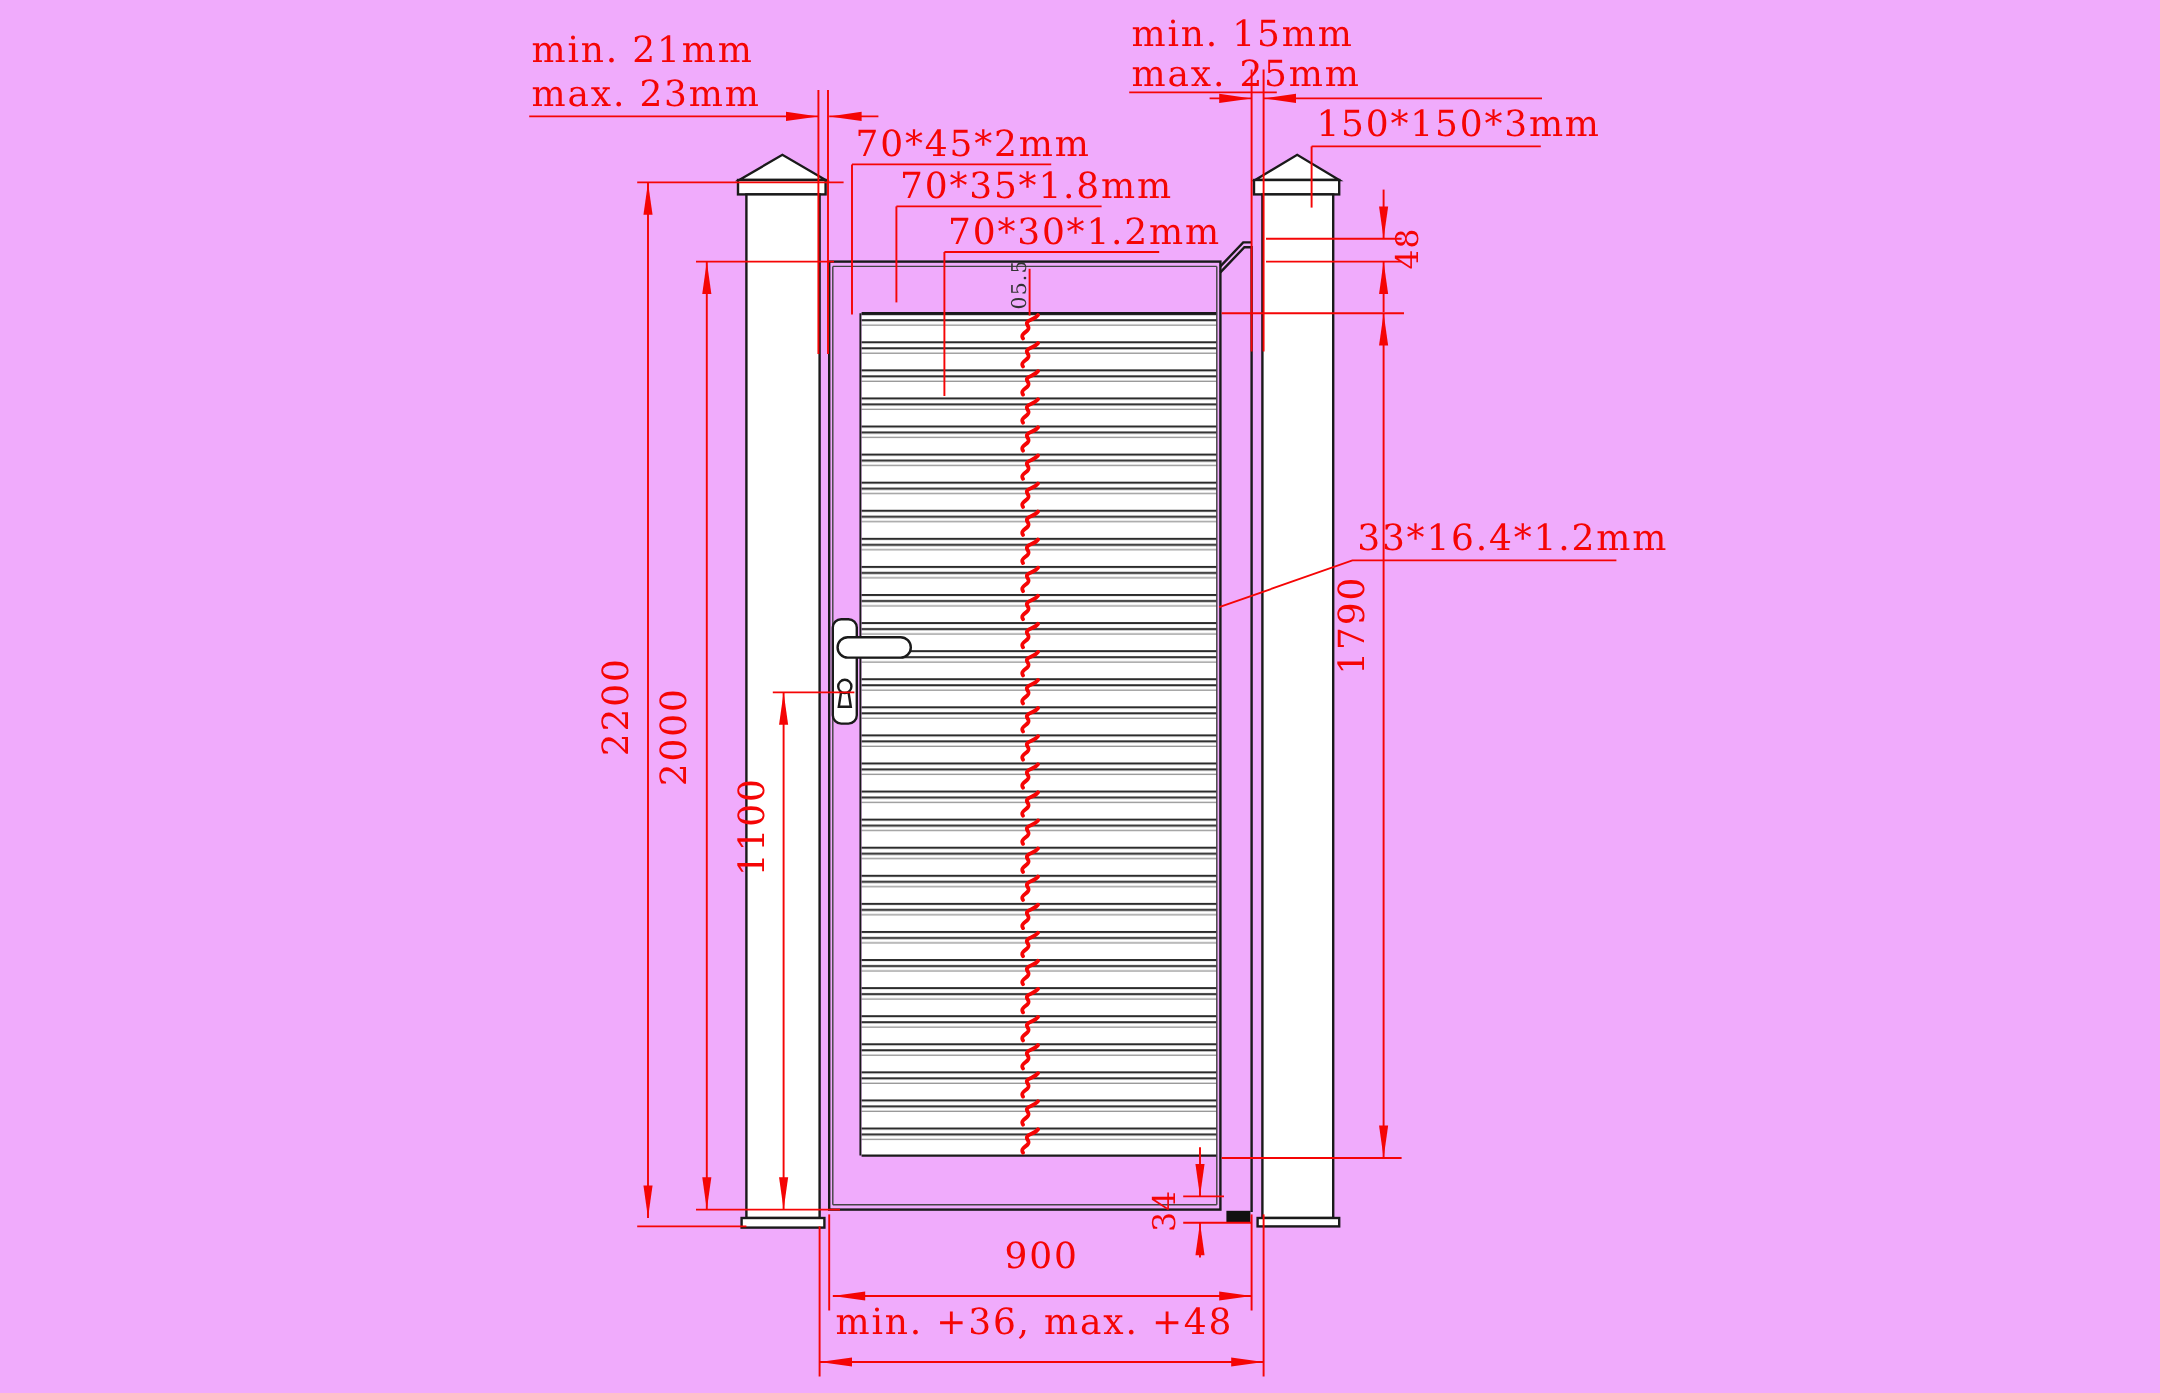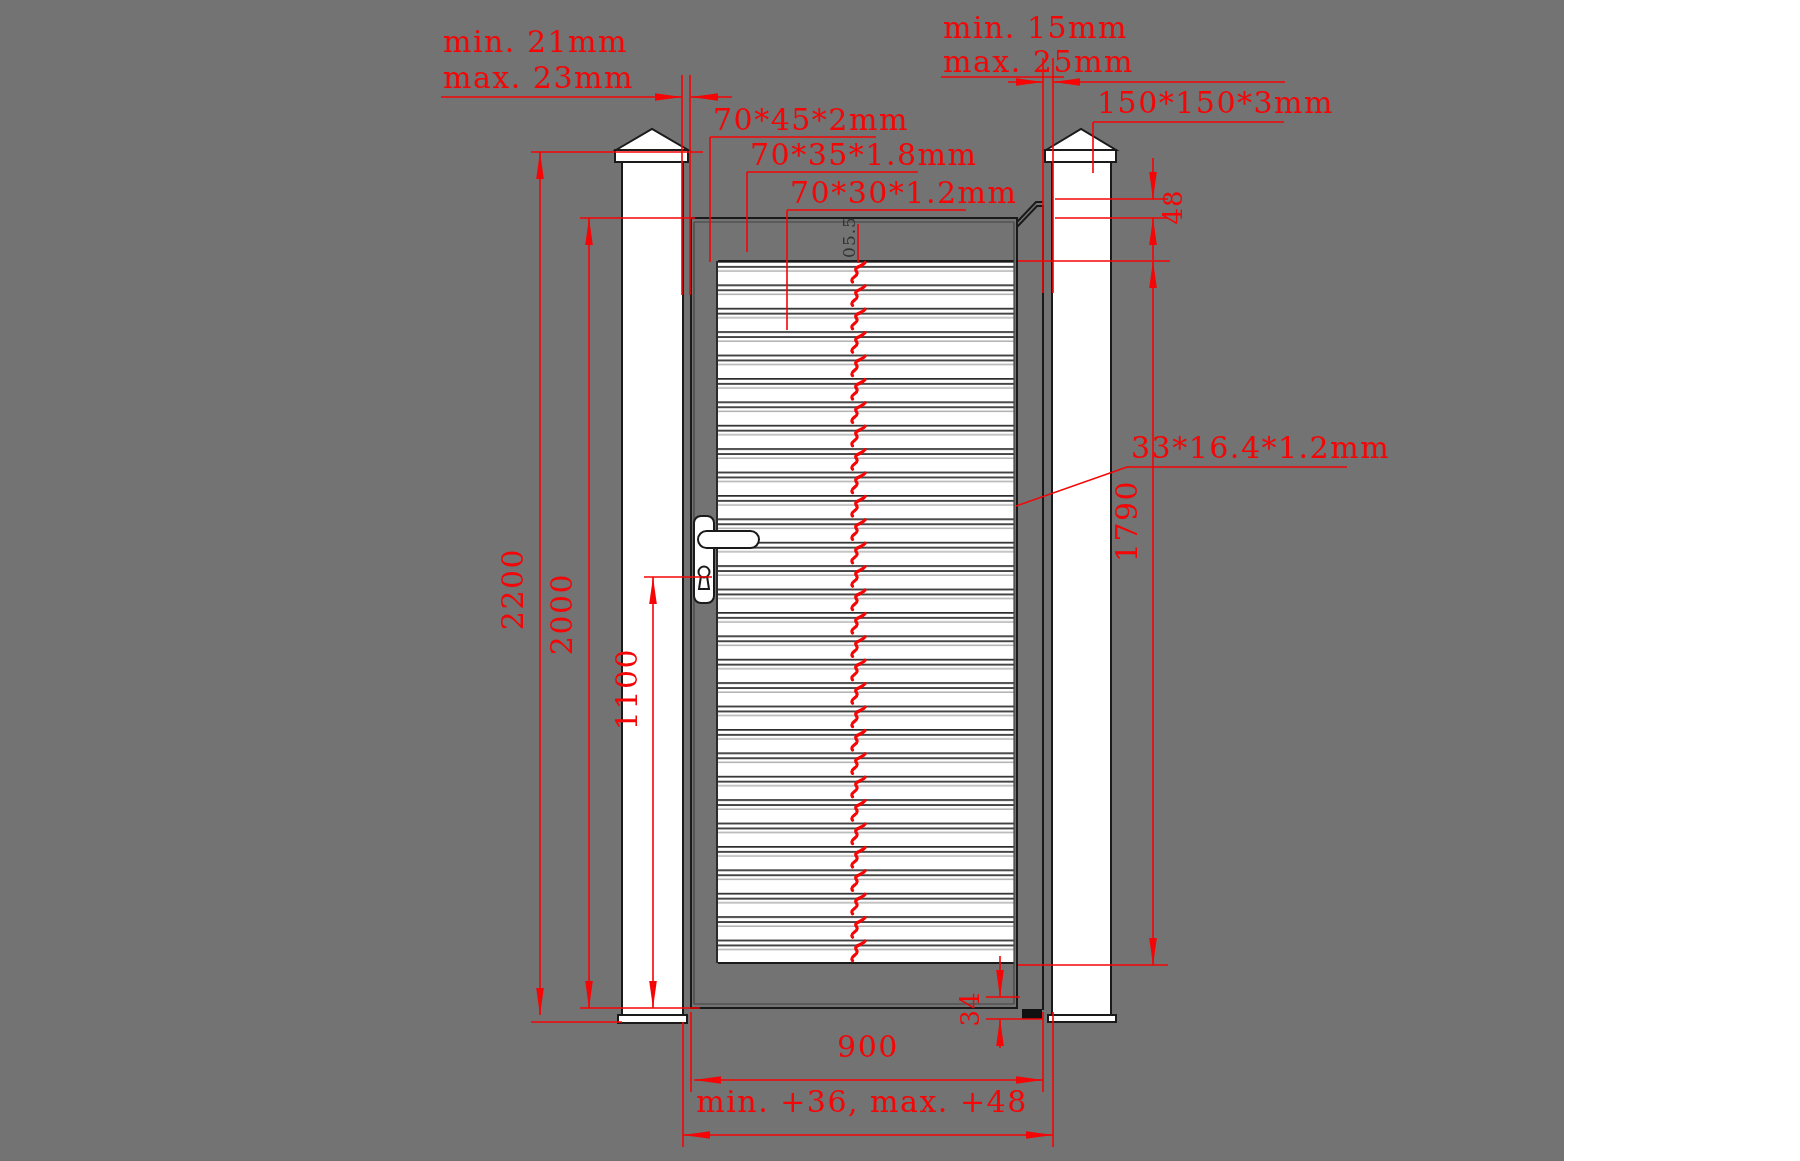--- a/index.html
+++ b/index.html
@@ -1,16 +1,16 @@
 <!DOCTYPE html>
 <html><head>
 <meta charset="utf-8">
 <style>
   html,body{margin:0;padding:0;background:#ffffff;}
-  #canvas{position:relative;width:1564px;height:1161px;background:#737373;overflow:hidden;}
+  #canvas{position:relative;width:1800px;height:1161px;background:#f0abfc;overflow:hidden;}
   svg{position:absolute;left:0;top:0;}
   marker{overflow:visible;}
   .blk{stroke:#1a1a1a;stroke-width:2;fill:none;}
   .blkw{stroke:#1a1a1a;stroke-width:2;fill:#ffffff;}
   .thin{stroke:#444;stroke-width:1.2;fill:none;}
   .red{stroke:#f50505;stroke-width:1.6;fill:none;}
   .redtxt{font-family:"DejaVu Serif",serif;font-size:30px;fill:#f50505;letter-spacing:1.5px;}
   .redtxt-s{font-family:"DejaVu Serif",serif;font-size:26px;fill:#f50505;letter-spacing:1px;}
   .darktxt{font-family:"DejaVu Serif",serif;font-size:17px;fill:#333;letter-spacing:1px;}
   .zig{stroke:#f50505;stroke-width:3.2;fill:none;stroke-linecap:round;}

